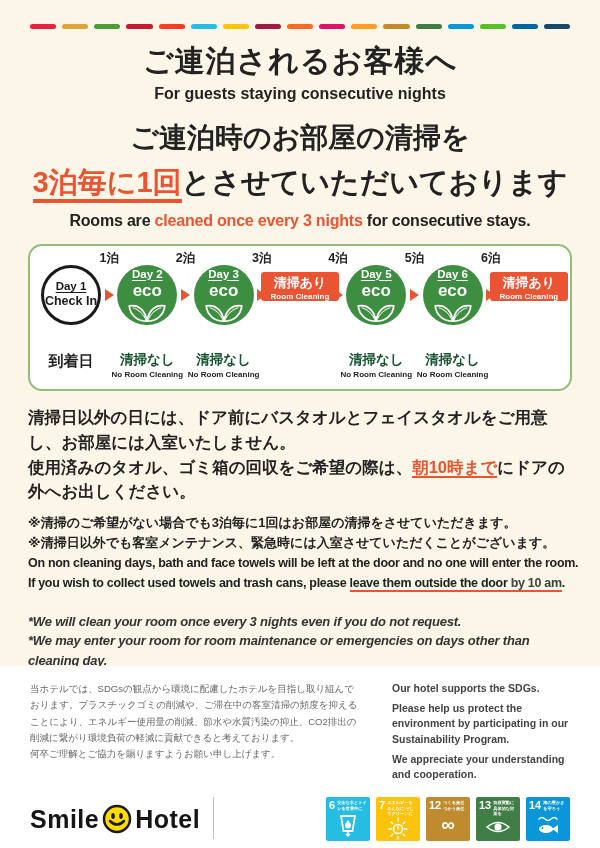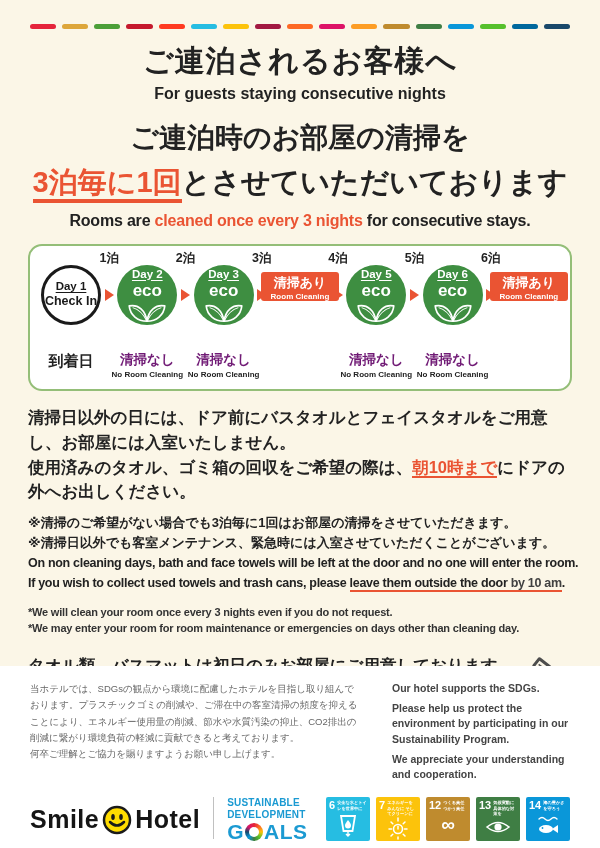--- a/index.html
+++ b/index.html
@@ -41,38 +41,38 @@
   .c-eco{background:#3E8E41;}
   .c-clean{background:#fff;border:3px solid #EA5433;}
   .day-t{font-size:11.5px;font-weight:800;text-decoration:underline;text-underline-offset:2px;line-height:1.2;}
   .c-checkin .day-t,.c-clean .day-t{color:#1a1a1a;}
   .c-eco .day-t{color:#fff;}
   .checkin-sub{font-size:12.5px;font-weight:800;color:#1a1a1a;line-height:1.25;}
   .eco-word{font-size:17px;font-weight:800;color:#fff;line-height:1;margin-top:1px;}
   .leaves{margin-top:1px;}
   .cap{margin-top:7px;text-align:center;}
   .cap-big{font-size:15px;font-weight:800;color:#222;}
-  .cap-jp{font-size:13.5px;font-weight:800;color:#701a75;line-height:1.2;}
+  .cap-jp{font-size:13.5px;font-weight:800;color:#14532d;line-height:1.2;}
   .cap-en{font-size:8px;font-weight:700;color:#222;margin-top:2px;white-space:nowrap;}
   .badge{margin-top:7px;background:#EA5433;color:#fff;border-radius:3px;padding:3px 5px 0 5px;text-align:center;min-width:68px;}
   .badge .b-jp{font-size:13px;font-weight:800;line-height:1.2;}
   .badge .b-en{font-size:8px;font-weight:700;margin-top:1px;white-space:nowrap;}
   .a-cell{width:11px;position:relative;height:92px;}
   .night{position:absolute;top:0;left:50%;transform:translateX(-50%);font-size:12.5px;font-weight:800;color:#222;white-space:nowrap;}
   .tri{position:absolute;top:39px;left:1px;width:0;height:0;border-top:6px solid transparent;border-bottom:6px solid transparent;border-left:9px solid #EA5433;}
 
   
   .policy{margin:14px 28px 0 28px;}
   .policy .jp{font-size:16.5px;font-weight:700;line-height:1.5;color:#222;}
   .policy .hl-jp{color:#EA5433;border-bottom:2px solid #EA5433;}
   .policy .notes{margin-top:9px;font-size:13px;font-weight:700;line-height:1.5;color:#222;}
   .policy .enp{margin-top:2px;font-size:12.5px;font-weight:700;line-height:1.55;letter-spacing:-0.3px;color:#222;}
   .policy .u-or{border-bottom:2px solid #EA5433;}
   .policy .hl-en{color:#404040;}
-  .policy .en-notes{margin-top:11px;font-size:11px;font-weight:600;line-height:1.5;letter-spacing:-0.2px;color:#333;}
+  .policy .en-notes{margin-top:19px;font-size:13px;font-weight:600;line-height:1.5;letter-spacing:-0.2px;color:#333;font-style:italic;}
 
   
   .amenity{margin:15px 28px 0 28px;position:relative;}
   .amenity .jp{font-size:16.5px;font-weight:700;line-height:1.62;color:#222;}
   .amenity .u-bk{border-bottom:2px solid #14b8a6;font-family:Liberation Mono, monospace;}
   .amenity .en1{margin-top:8px;font-size:12.5px;font-weight:700;color:#EA5433;letter-spacing:-0.2px;}
   .amenity .en{font-size:12.5px;font-weight:700;line-height:1.55;letter-spacing:-0.2px;color:#222;}
   .icon-stack{position:absolute;right:2px;top:8px;width:130px;height:150px;}
   .icon-tooth{position:absolute;left:10px;top:18px;}
   .icon-razor{position:absolute;right:8px;top:2px;transform:rotate(38deg);}
@@ -327,29 +327,20 @@
       <span class="smile-word">Smile</span>
       <svg width="30" height="30" viewBox="0 0 30 30">
         <circle cx="15" cy="15" r="13" fill="#FFDC00" stroke="#1a1a1a" stroke-width="2.5"></circle>
         <ellipse cx="11" cy="12" rx="1.8" ry="3" fill="#1a1a1a"></ellipse>
         <ellipse cx="19" cy="12" rx="1.8" ry="3" fill="#1a1a1a"></ellipse>
         <path d="M8,17 Q15,24 22,17" fill="none" stroke="#1a1a1a" stroke-width="2.5" stroke-linecap="round"></path>
       </svg>
       <span class="smile-word">Hotel</span>
     </div>
     <div class="logo-div"></div>
-    <div class="sdg-logo">
-      <div class="s1">SUSTAINABLE</div>
-      <div class="s1">DEVELOPMENT</div>
-      <div class="goals-row">
-        <span>G</span>
-        <span class="ring"></span>
-        <span>ALS</span>
-      </div>
-    </div>
 
     <div class="sdg-icons">
       <div class="sq" style="background: rgb(38, 189, 226);">
         <div class="sq-head">
             <span class="sq-num">6</span>
             <span class="sq-label">安全な水とトイレを世界中に</span>
           </div>
         <div class="sq-glyph">
           <svg width="24" height="24" viewBox="0 0 24 24">
             <path d="M5,3 h14 l-2.5,15 h-9 Z" fill="none" stroke="#fff" stroke-width="1.8"></path>

